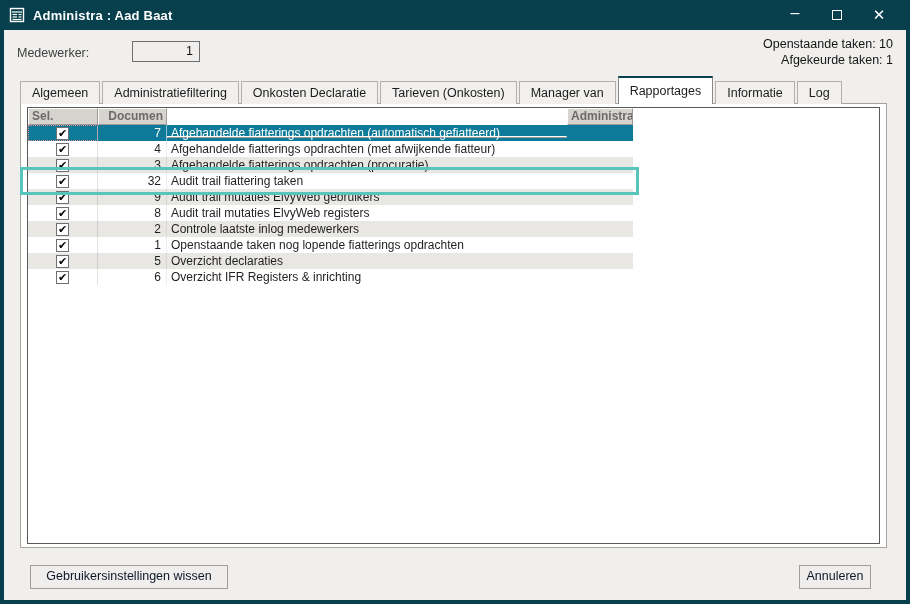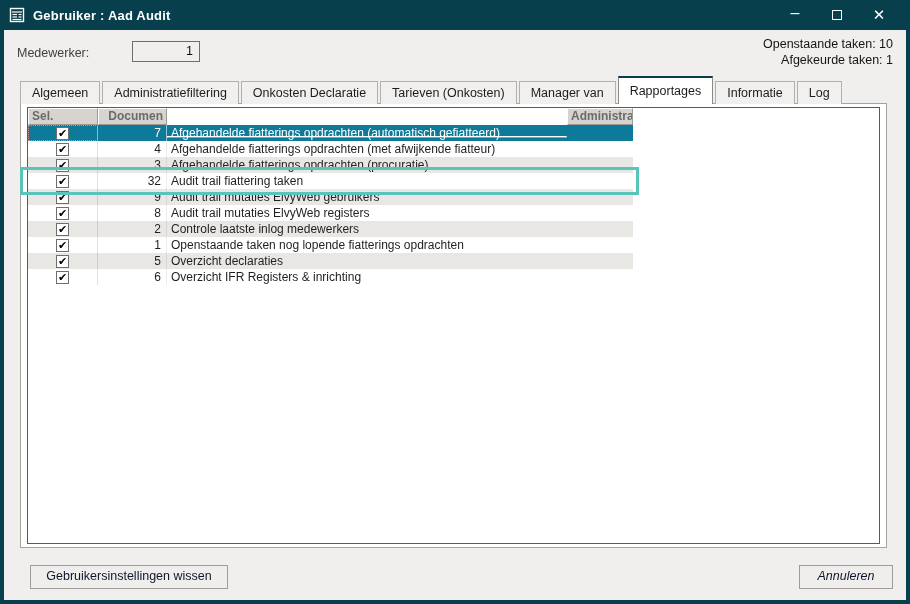--- a/index.html
+++ b/index.html
@@ -53,38 +53,38 @@
   .cb { display:inline-block; width:13px; height:13px; background:#fff; border:1px solid #6e6e6e;
         font-size:11px; line-height:11px; text-align:center; color:#000; }
   
   .annotation { position:absolute; left:16px; top:137px; width:619px; height:28px;
                 border:3px solid #58c4ba; z-index:6; pointer-events:none; }
   
   .btn { position:absolute; top:535px; height:24px; background:#efeeec; border:1px solid #9f9c99;
          font-size:12.5px; color:#0f172a; text-align:center; line-height:21px; cursor:default; }
   .btn-wissen { left:26px; width:198px; }
   .btn-bewaren { left:691px; width:96px; }
-  .btn-annuleren { left:795px; width:94px;font-style:italic; }
+  .btn-annuleren { left:795px; width:72px; }
 </style>
 </head>
 <body>
 
 <div class="window">
 
   <div class="titlebar">
     <svg class="app-icon" viewBox="0 0 16 16">
       <rect x="1.5" y="1.5" width="13" height="13" fill="none" stroke="#ffffff" stroke-width="1.4"></rect>
       <line x1="3" y1="5" x2="13" y2="5" stroke="#ffffff" stroke-width="1.2"></line>
       <line x1="3.5" y1="7.5" x2="8" y2="7.5" stroke="#ffffff" stroke-width="1.2"></line>
       <line x1="3.5" y1="10" x2="8" y2="10" stroke="#ffffff" stroke-width="1.2"></line>
       <line x1="9.5" y1="7.5" x2="12.5" y2="7.5" stroke="#ffffff" stroke-width="1.2"></line>
       <line x1="9.5" y1="10" x2="12.5" y2="10" stroke="#ffffff" stroke-width="1.2"></line>
       <line x1="3.5" y1="12.5" x2="12.5" y2="12.5" stroke="#ffffff" stroke-width="1.2"></line>
     </svg>
-    <span class="title">Gebruiker : Aad Audit</span>
+    <span class="title">Administra : Aad Baat</span>
     <div class="controls">
       <div class="ctrl ctrl-min">
         <span>–</span>
       </div>
       <div class="ctrl ctrl-max">
         <i></i>
       </div>
       <div class="ctrl ctrl-close">
         <span>✕</span>
       </div>

